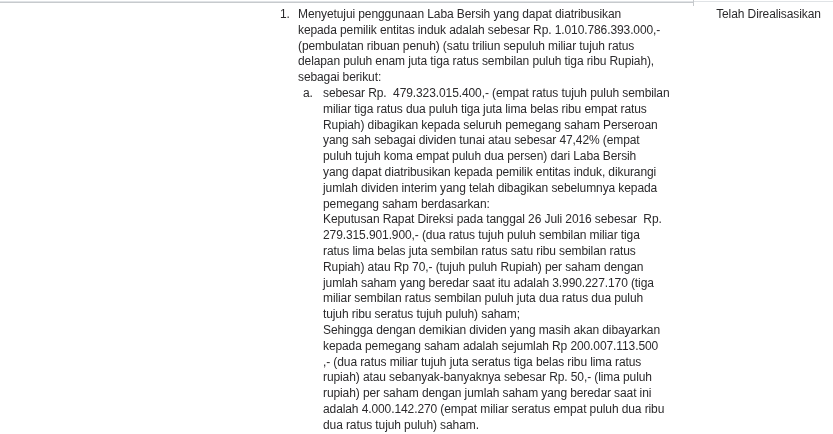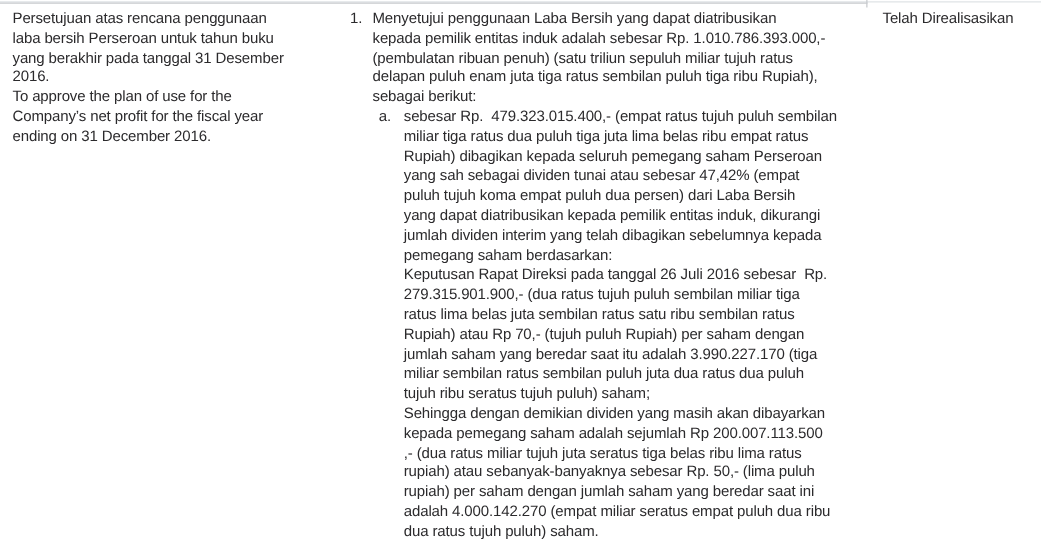--- a/index.html
+++ b/index.html
@@ -58,20 +58,21 @@
     position: absolute;
     left: 280px;
     top: 7px;
     width: 430px;
   }
   .cell-right {
     position: absolute;
     left: 706px;
     top: 7px;
     width: 125px;
+    text-align: center;
   }
   .item {
     display: flex;
     align-items: flex-start;
   }
   .item-num {
     flex: 0 0 18px;
     width: 18px;
   }
   .sub {
@@ -87,29 +88,20 @@
 </style>
 </head>
 <body>
 
 <div class="page">
 
   <div class="hline-light"></div>
   <div class="hline-dark"></div>
   <div class="vtick"></div>
 
-  <div class="cell-left">
-    <p class="txt">Persetujuan atas rencana penggunaan
-laba bersih Perseroan untuk tahun buku
-yang berakhir pada tanggal 31 Desember
-2016.</p>
-    <p class="txt">To approve the plan of use for the
-Company’s net profit for the fiscal year
-ending on 31 December 2016.</p>
-  </div>
 
   <div class="cell-mid">
     <div class="item">
       <div class="item-num txt">1.</div>
       <div class="item-body">
         <p class="txt">Menyetujui penggunaan Laba Bersih yang dapat diatribusikan
 kepada pemilik entitas induk adalah sebesar Rp. 1.010.786.393.000,-
 (pembulatan ribuan penuh) (satu triliun sepuluh miliar tujuh ratus
 delapan puluh enam juta tiga ratus sembilan puluh tiga ribu Rupiah),
 sebagai berikut:</p>

